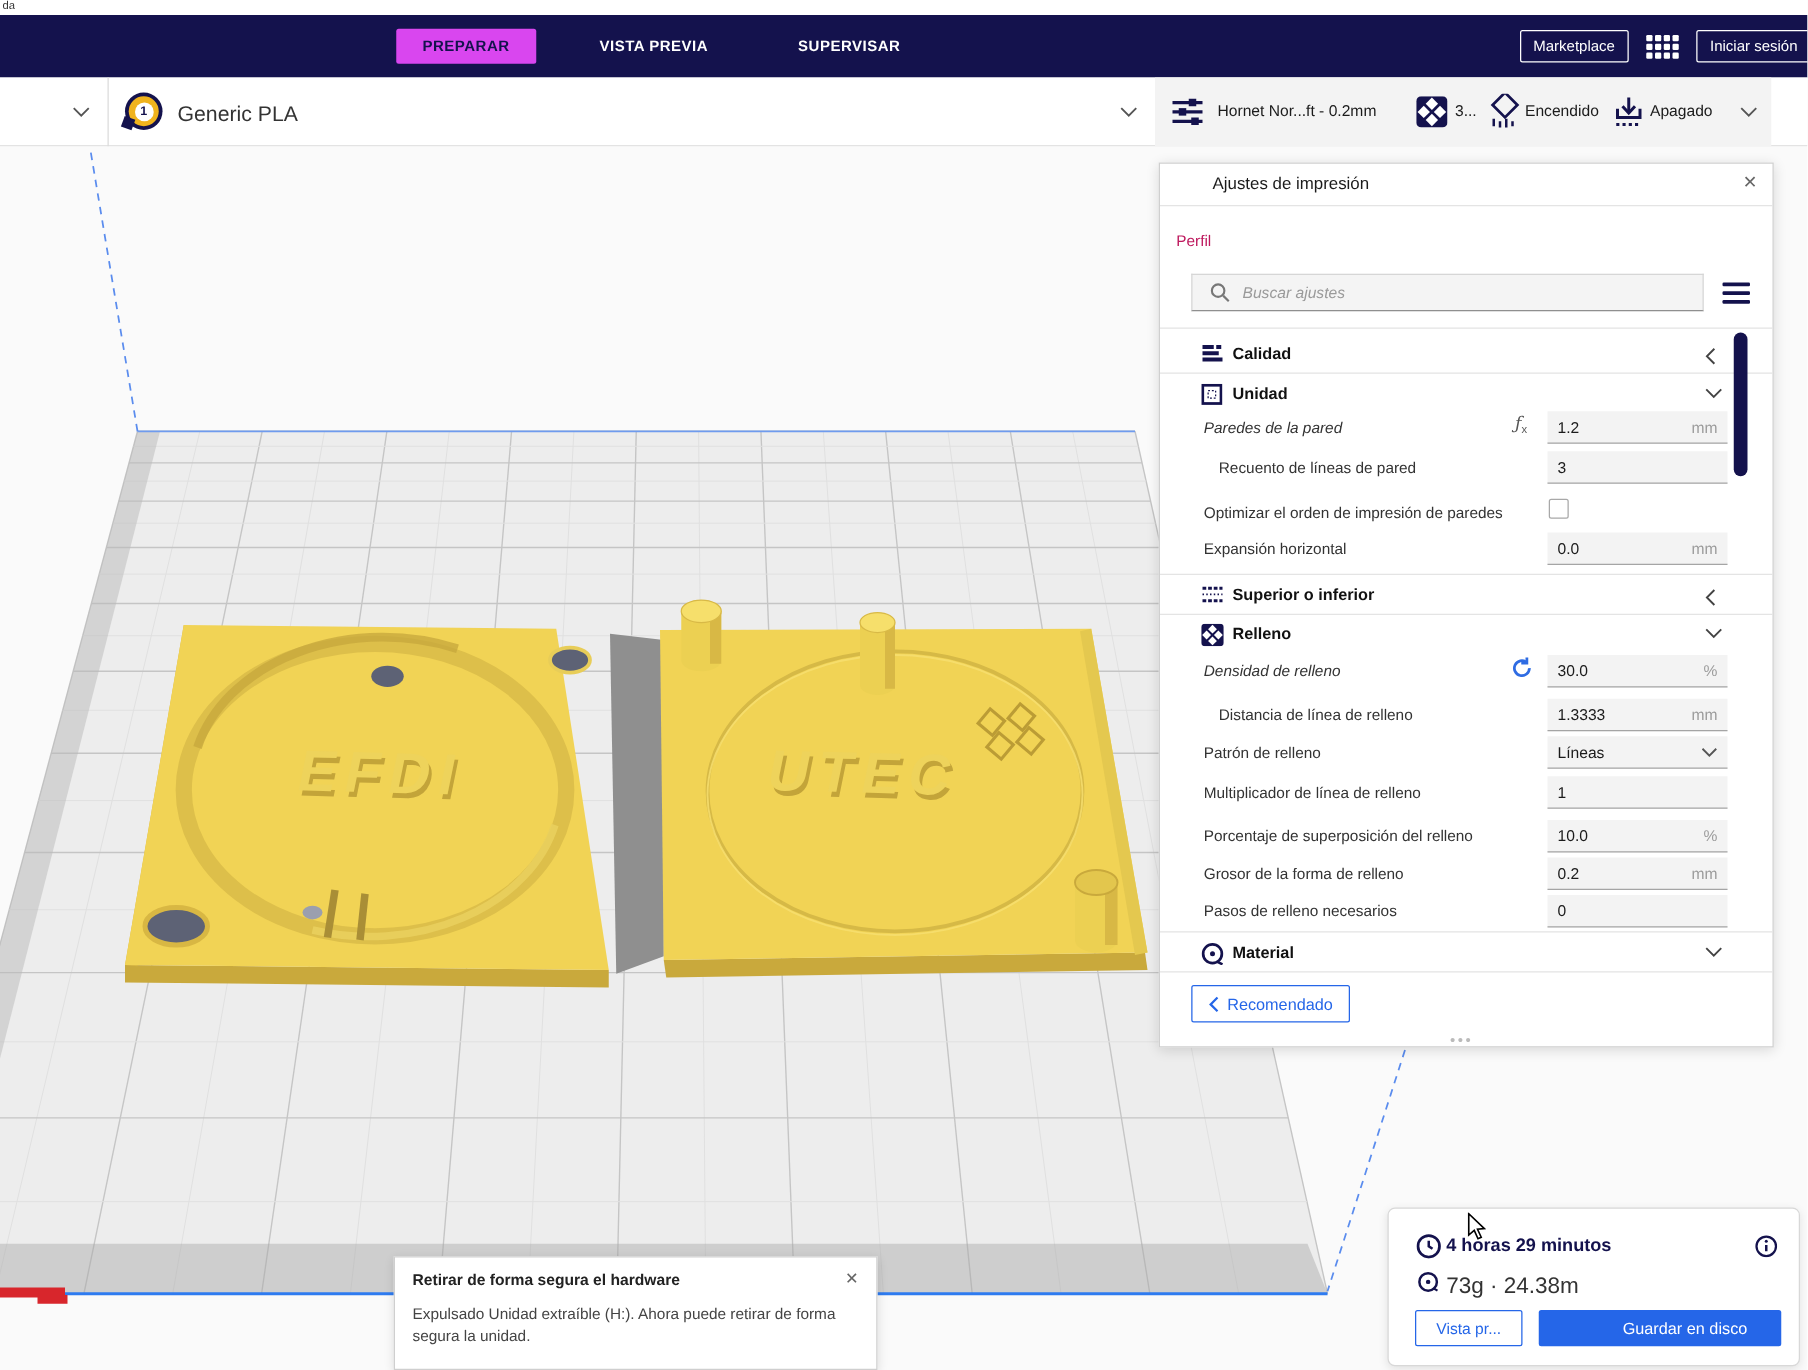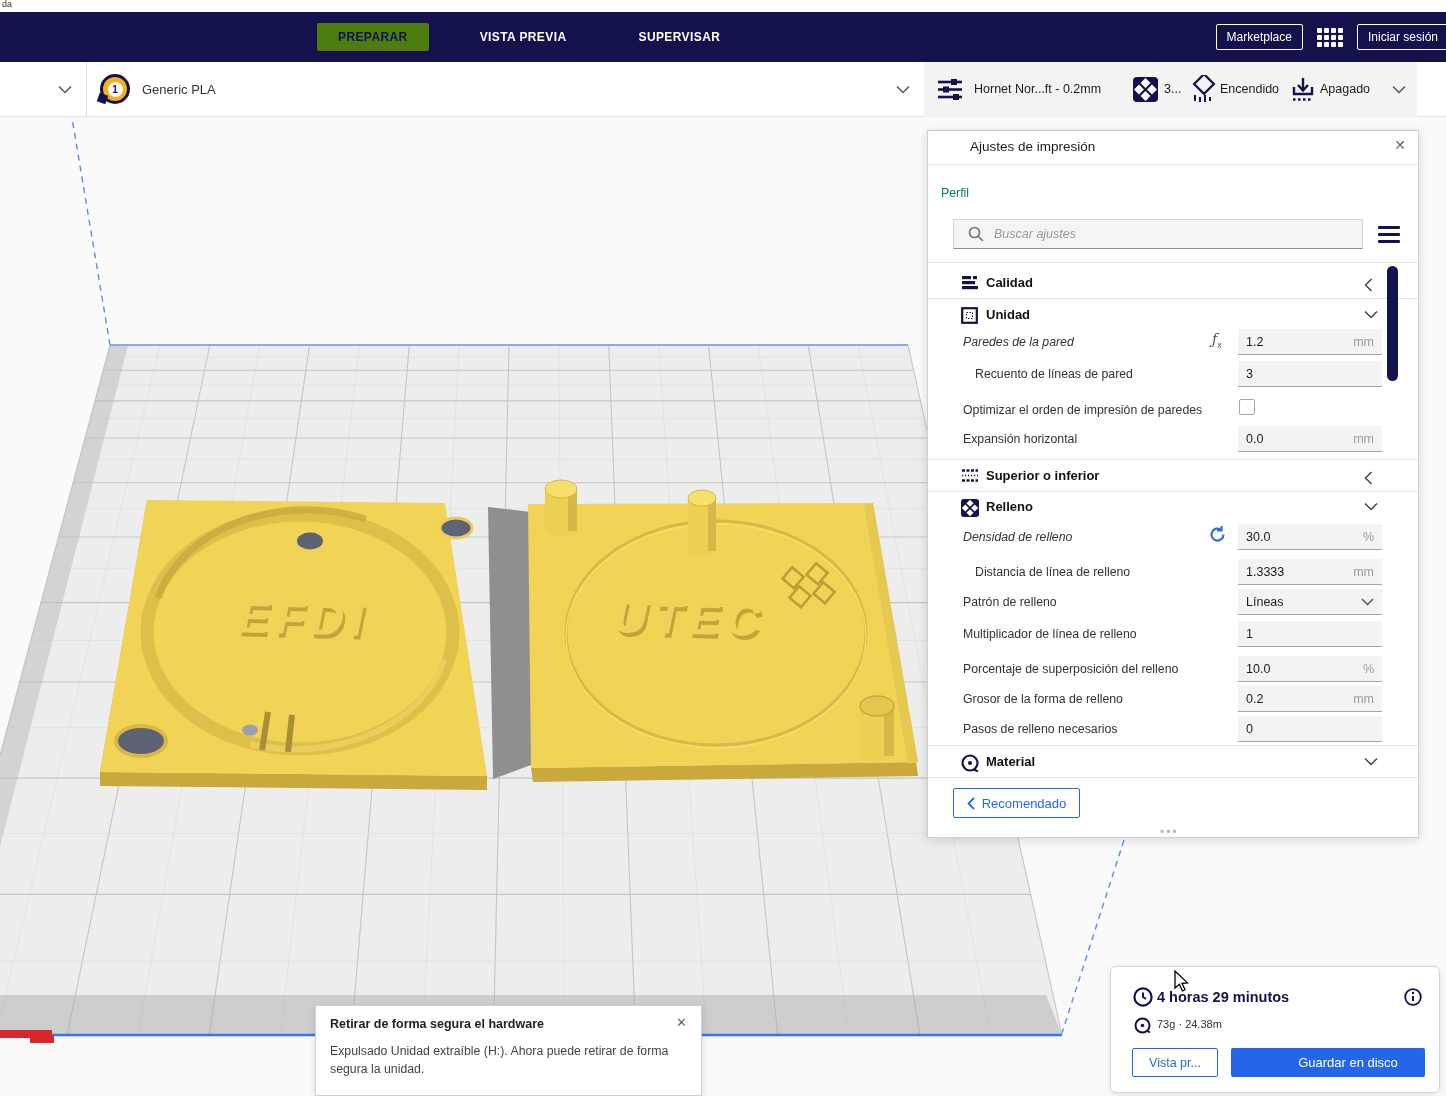--- a/index.html
+++ b/index.html
@@ -9,53 +9,53 @@
 
   
   .titlestrip { position:absolute; top:0; left:0; width:100%; height:12px; background:#fff; z-index:6; }
   .titlestrip span { position:absolute; top:-1px; left:2px; font-size:9px; color:#333; }
 
   
   .header { position:absolute; top:12px; left:0; width:100%; height:50px; background:#14124d; z-index:6; }
   .tabs { position:absolute; left:317px; top:11px; display:flex; gap:30px; align-items:center; }
   .tab { height:28px; line-height:28px; padding:0 21px; color:#fff; font-size:12px; font-weight:700;
          letter-spacing:.4px; border-radius:2px; cursor:default; }
-  .tab.active { background:#4d7c0f; color:#14124d; }
+  .tab.active { background:#d946ef; color:#14124d; }
   .header-right { position:absolute; right:-3px; top:12px; display:flex; align-items:center; gap:14px; }
   .hbtn { background:transparent; border:1px solid #fff; border-radius:2px; color:#fff;
           font-size:12px; padding:5px 10px; font-family:inherit; white-space:nowrap; }
   .grid-icon { display:grid; grid-template-columns:repeat(4,5px); grid-template-rows:repeat(3,5px); gap:2px; }
   .grid-icon i { background:#fff; border-radius:1px; }
 
   
   .toolbar { position:absolute; top:62px; left:0; width:100%; height:55px; background:#fff;
              border-bottom:1px solid #e3e3e3; z-index:6; }
   .tb-divider { position:absolute; left:86px; top:0; width:1px; height:55px; background:#dcdcdc; }
   .chev-printer { position:absolute; left:58px; top:23px; }
   .ext-badge { position:absolute; left:100px; top:12px; width:30px; height:30px; background:#14124d;
                border-radius:50%; display:flex; align-items:center; justify-content:center; }
   .ext-badge:before { content:""; position:absolute; left:-2px; bottom:1px; width:9px; height:9px;
                background:#14124d; transform:rotate(20deg); }
   .ext-mid { width:24px; height:24px; background:#f0b31d; border-radius:50%;
              display:flex; align-items:center; justify-content:center; }
   .ext-in { width:15px; height:15px; background:#fff; border-radius:50%; display:flex;
             align-items:center; justify-content:center; font-size:10px; font-weight:700; color:#14124d; }
-  .mat-label { position:absolute; left:142px; top:20px; font-size:13px; color:#333; }
+  .mat-label { position:absolute; left:142px; top:20px; font-size:17px; color:#333; }
   .chev-collapse { position:absolute; left:896px; top:23px; }
   .config-bar { position:absolute; left:924px; top:0; width:493px; height:55px; background:#f3f3f3;text-align:right; }
   .cfg-item { position:absolute; top:20px; font-size:12.5px; color:#1b1b1b; white-space:nowrap; }
 
   
   .panel { position:absolute; left:927px; top:130px; width:492px; height:708px; background:#fff;
            border:1px solid #cfcfcf; box-shadow:0 2px 10px rgba(0,0,0,.14); z-index:10; font-size:12.3px; }
   .p-abs { position:absolute; }
   .p-title { left:13px; top:8px; font-size:13.5px; color:#1b1b1b;margin-left:29px; }
   .p-close { right:12px; top:6px; font-size:14px; color:#666; cursor:default; }
   .p-div { left:0; right:0; height:1px; background:#e4e4e4; }
-  .lbl { color:#0f766e; }
+  .lbl { color:#be185d; }
   .profile-box { left:115px; top:50px; width:377px; height:26px; background:#f1f1f1;
                  border-bottom:1px solid #b9b9b9; display:flex; align-items:center; padding:0 8px; }
   .profile-name { font-weight:700; color:#1b1b1b; font-size:12.5px; }
   .profile-detail { color:#9a9a9a; font-size:12.5px; margin-left:4px; }
   .profile-star { margin-left:auto; color:#7a7a7a; font-size:14px; }
   .searchbox { left:25px; top:88px; width:410px; height:30px; background:#f4f4f4;
                border:1px solid #d6d6d6; border-bottom:1px solid #8f8f8f; display:flex; align-items:center; }
   .searchbox input { border:none; outline:none; background:transparent; font-style:italic;
                font-size:12.5px; color:#555; width:330px; font-family:inherit; }
   .searchbox input::placeholder { color:#9a9a9a; }
@@ -83,21 +83,21 @@
                border-radius:5.5px; }
   .btn-recommended { position:absolute; left:25px; top:657px; width:127px; height:30px; background:#fff;
                border:1px solid #2566e8; border-radius:2px; color:#2566e8; font-size:13px;
                display:flex; align-items:center; justify-content:center; gap:7px; font-family:inherit; }
   .dots-handle { position:absolute; left:232px; top:694px; color:#bbb; font-size:12px; letter-spacing:2px; }
 
   
   .estimate { position:absolute; left:1110px; top:966px; width:330px; height:127px; background:#fff;
               border:1px solid #d8d8d8; border-radius:6px; box-shadow:0 2px 8px rgba(0,0,0,.10); z-index:15; }
   .est-time { position:absolute; left:46px; top:22px; font-size:14.5px; font-weight:700; color:#14124d; }
-  .est-mat { position:absolute; left:46px; top:51px; font-size:11px; color:#333; }
+  .est-mat { position:absolute; left:46px; top:51px; font-size:18px; color:#333; }
   .est-info { position:absolute; right:17px; top:21px; }
   .btn-preview { position:absolute; left:21px; top:81px; width:86px; height:29px; background:#fff;
               border:1px solid #2566e8; border-radius:2px; color:#2566e8; font-size:12.5px; font-family:inherit; }
   .btn-save { position:absolute; left:120px; top:81px; width:194px; height:29px; background:#2566e8;
               border:none; border-radius:2px; color:#fff; font-size:13px; font-family:inherit;padding-left:40px; }
 
   
   .toast { position:absolute; left:315px; top:1005px; width:387px; height:91px; background:#fff;
            border:1px solid #cfcfcf; box-shadow:0 2px 8px rgba(0,0,0,.12); z-index:20; }
   .toast-title { position:absolute; left:14px; top:11px; font-size:12.5px; font-weight:700; color:#222; }

